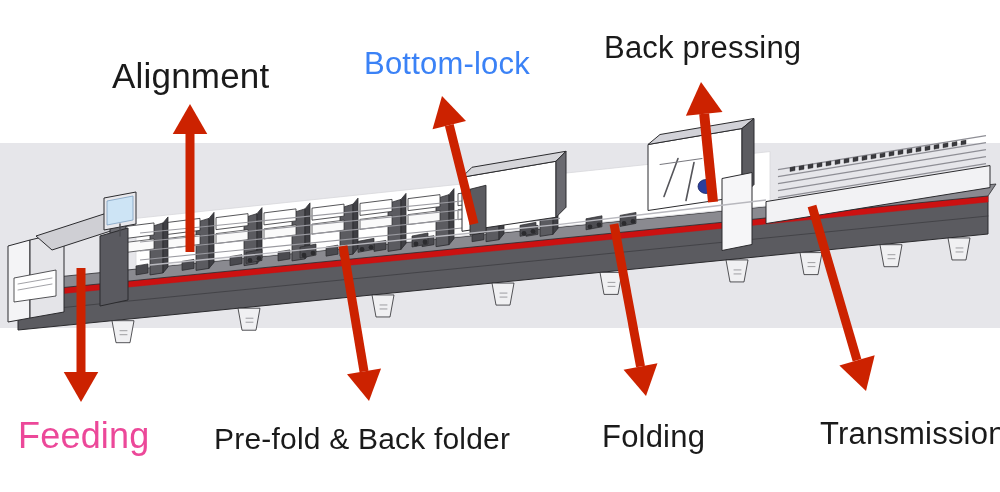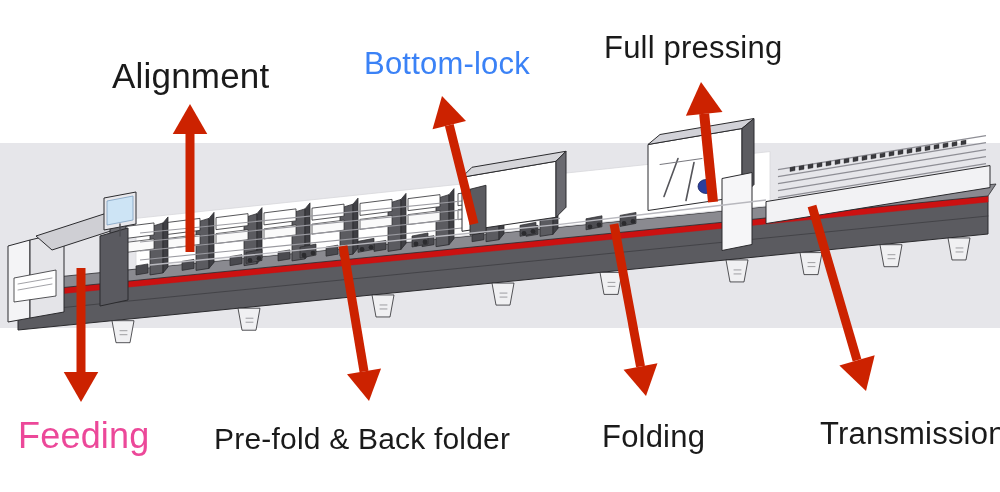--- a/index.html
+++ b/index.html
@@ -294,20 +294,20 @@
       </g>
       <g>
         <path d="M 807.6802616123477 207.26089661044983 L 852.7138857158156 361.542756964923 L 861.3533624911202 359.02096374402333 L 816.3197383876523 204.73910338955017 Z" fill="#cc2200"></path>
         <path d="M 866 391 L 839.37069380729 365.4375264949792 L 874.6965543996458 355.12619421396715 Z" fill="#cc2200"></path>
       </g>
     </svg>
 
   <div class="overlay label-layer" id="label-layer">
       <div class="label" style="left: 112px; top: 58px; font-size: 35px; color: rgb(26, 26, 26);">Alignment</div>
       <div class="label" style="left: 364px; top: 48px; font-size: 31px; color: #3b82f6;">Bottom-lock</div>
-      <div class="label" style="left: 604px; top: 32px; font-size: 31px; color: rgb(26, 26, 26);">Full pressing</div>
+      <div class="label" style="left: 604px; top: 32px; font-size: 31px; color: rgb(26, 26, 26);">Back pressing</div>
       <div class="label" style="left: 18px; top: 418px; font-size: 36px; color: #ec4899;">Feeding</div>
       <div class="label" style="left: 214px; top: 424px; font-size: 30px; color: rgb(26, 26, 26);">Pre-fold &amp; Back folder</div>
       <div class="label" style="left: 602px; top: 421px; font-size: 31px; color: rgb(26, 26, 26);">Folding</div>
       <div class="label" style="left: 788px; top: 418px; font-size: 31px; color: rgb(26, 26, 26); margin-left: 32px;">Transmission</div>
     </div>
 
 </div>
 
 </body></html>

